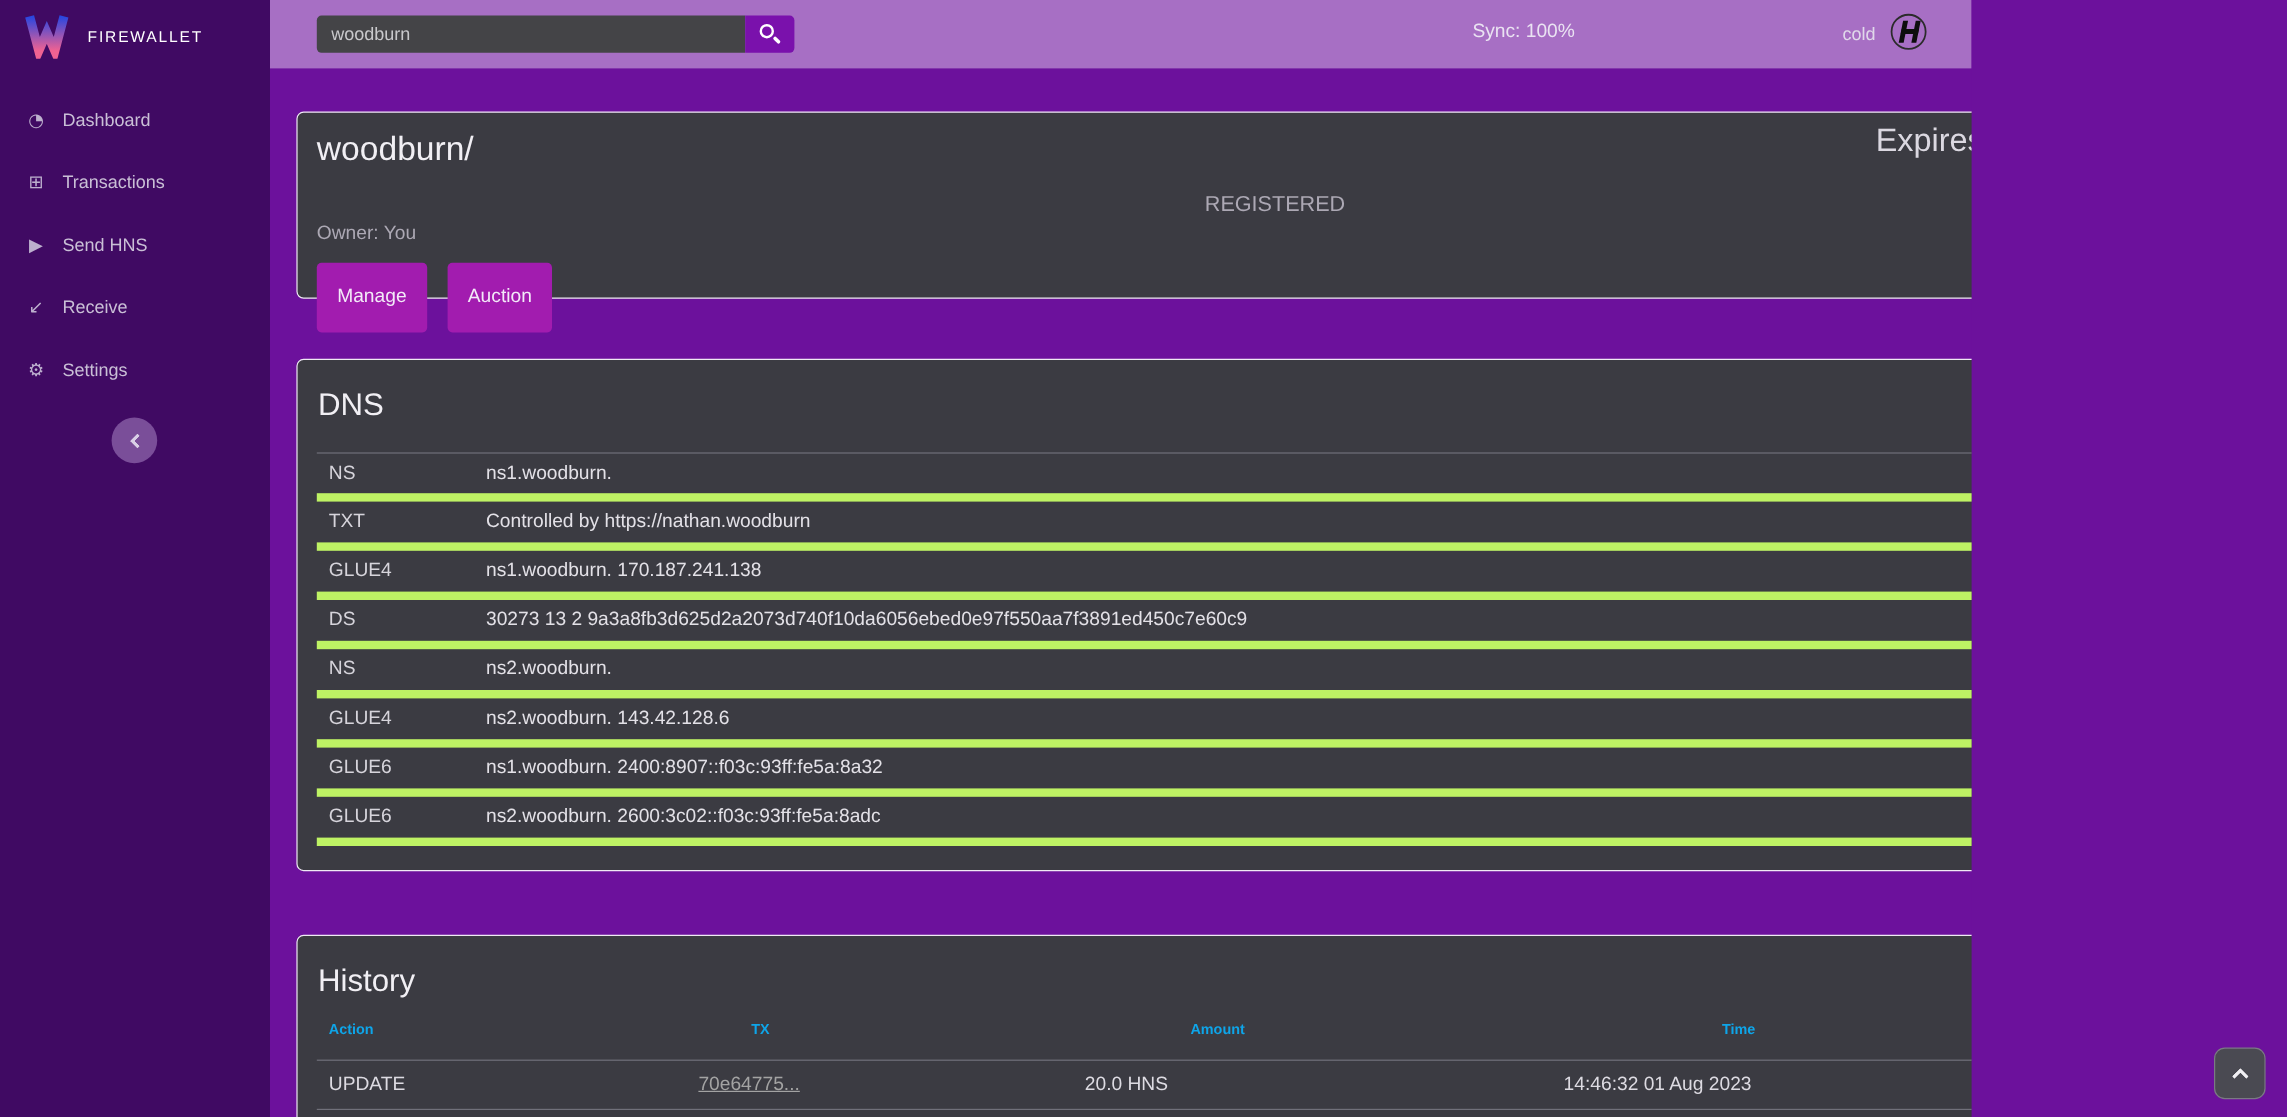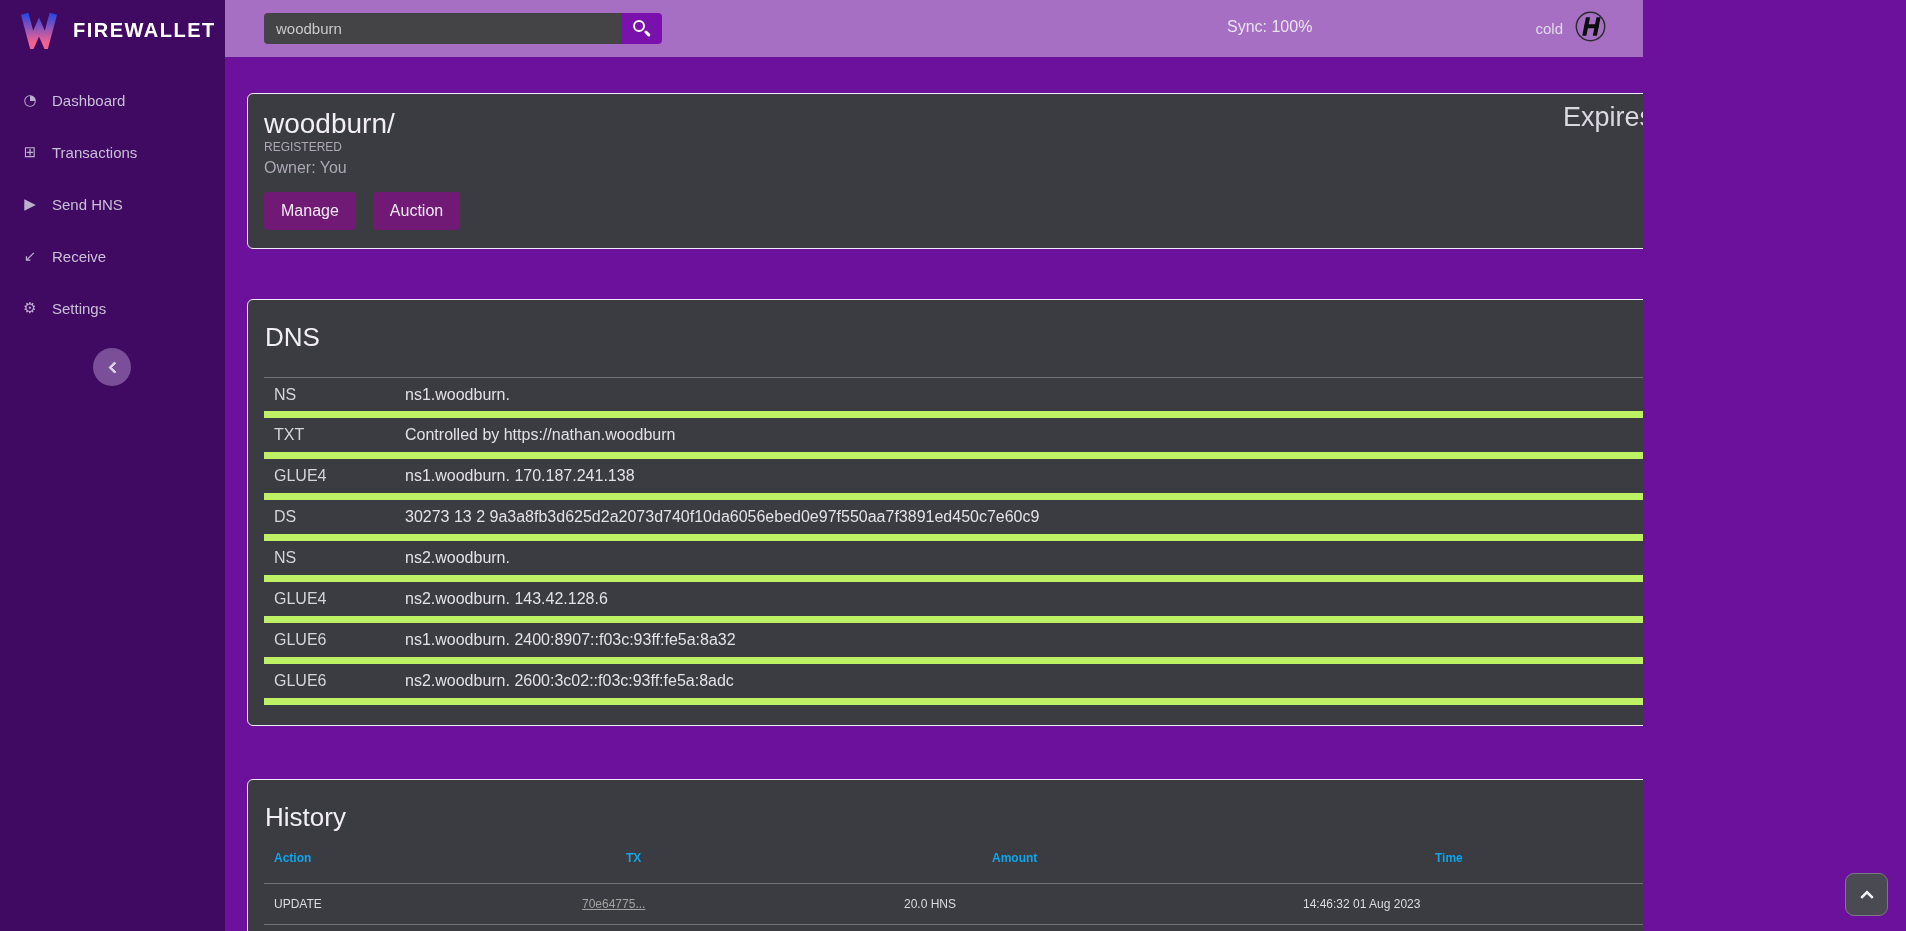--- a/index.html
+++ b/index.html
@@ -4,21 +4,21 @@
 <style>
   * { box-sizing: border-box; margin: 0; padding: 0; }
   html,body { width:1906px; height:931px; overflow:hidden;
     font-family:"Liberation Sans","DejaVu Sans",sans-serif; }
   body { background:#6C119C; position:relative; }
 
   
   .sidebar { position:absolute; left:0; top:0; width:225px; height:931px;
     background:#400A63; z-index:5; }
   .logo-row { height:60px; display:flex; align-items:center; padding-left:18px; gap:13px; }
-  .logo-text { color:#FFFFFF; font-size:20px; font-weight:bold; letter-spacing:1.5px; }
+  .logo-text { color:#FFFFFF; font-size:13px; font-weight:normal; letter-spacing:1.5px; }
   .nav { margin-top:14px; }
   .nav-item { height:52px; display:flex; align-items:center; padding-left:20px; gap:12px;
     color:#C9BFD6; font-size:15px; cursor:pointer; }
   .nav-glyph { width:20px; text-align:center; font-size:15px; color:#BDB0CE;
     font-family:"DejaVu Sans",sans-serif; }
   .collapse-btn { position:absolute; left:93px; top:348px; width:38px; height:38px;
     border-radius:50%; background:#7A4E99; border:none; cursor:pointer;
     display:flex; align-items:center; justify-content:center; }
   .chev-left { width:9px; height:9px; border-left:3px solid #D9CFE6; border-bottom:3px solid #D9CFE6;
     transform:rotate(45deg); margin-left:4px; border-radius:1px; }
@@ -45,42 +45,42 @@
   .wallet-name { font-size:15px; color:#E0D8EA; }
 
   
   .card { position:absolute; left:22px; width:1631px; background:#3B3B42;
     border:1px solid #EFEAF4; border-radius:6px; padding:14px 16px; }
   .card-domain { top:93px; height:156px; }
   .card-dns { top:299px; height:427px; }
   .card-history { top:779px; height:400px; }
 
   .domain-title { font-size:28px; font-weight:400; color:#F1EFF4; }
-  .domain-status { margin-top:0; font-size:12px; color:#ACA8B4; }
+  .domain-status { margin-top:20px; font-size:18px; color:#ACA8B4;text-align:center; }
   .domain-owner { margin-top:5px; font-size:16px; color:#ACA8B4; }
   .btn-row { margin-top:15px; display:flex; gap:17px; }
-  .btn { background:#701a75; color:#F3EAF8; border:none; border-radius:4px;
-    font-size:16px; padding:10px 17px; cursor:pointer;
+  .btn { background:#a21caf; color:#F3EAF8; border:none; border-radius:4px;
+    font-size:16px; padding:20px 17px; cursor:pointer;
     font-family:"Liberation Sans","DejaVu Sans",sans-serif; }
   .expires { position:absolute; right:25px; top:8px; font-size:27px; color:#DBD8E1; }
 
   .card-title { font-size:26px; font-weight:400; color:#F1EFF4; padding:8px 1px 0 1px; }
 
   .dns-table { margin-top:24px; }
   .drow { display:flex; align-items:center; height:41px; padding:0 10px;
     border-bottom:7px solid #bef264; font-size:16px; }
   .drow:first-child { border-top:1px solid #70707A; }
   .dlabel { width:131px; color:#D6D4DB; }
   .dvalue { color:#E3E1E7; }
 
   .hheader { display:grid; grid-template-columns:308px 322px 399px 1fr;
     padding:0 10px; height:50px; align-items:center; font-weight:bold;
     color:#0ea5e9; font-size:12px; margin-top:0;gap:44px; }
   .hrow { display:grid; grid-template-columns:308px 322px 399px 1fr;
-    padding:0 10px; height:41px; align-items:center; font-size:12px;
+    padding:0 10px; height:41px; align-items:center; font-size:16px;
     color:#DDDBE2; border-top:1px solid #70707A; }
   .tx-link { color:#a3a3a3; text-decoration:underline; cursor:pointer; }
 
   .scrolltop-btn { position:absolute; left:1845px; top:873px; width:43px; height:43px;
     background:#4A4A52; border:1px solid #7A7A83; border-radius:9px; cursor:pointer;
     display:flex; align-items:center; justify-content:center; z-index:20; }
   .chev-up { width:10px; height:10px; border-left:3px solid #F0EFF3; border-top:3px solid #F0EFF3;
     transform:rotate(45deg); margin-top:5px; border-radius:1px; }
 </style>
 </head>

